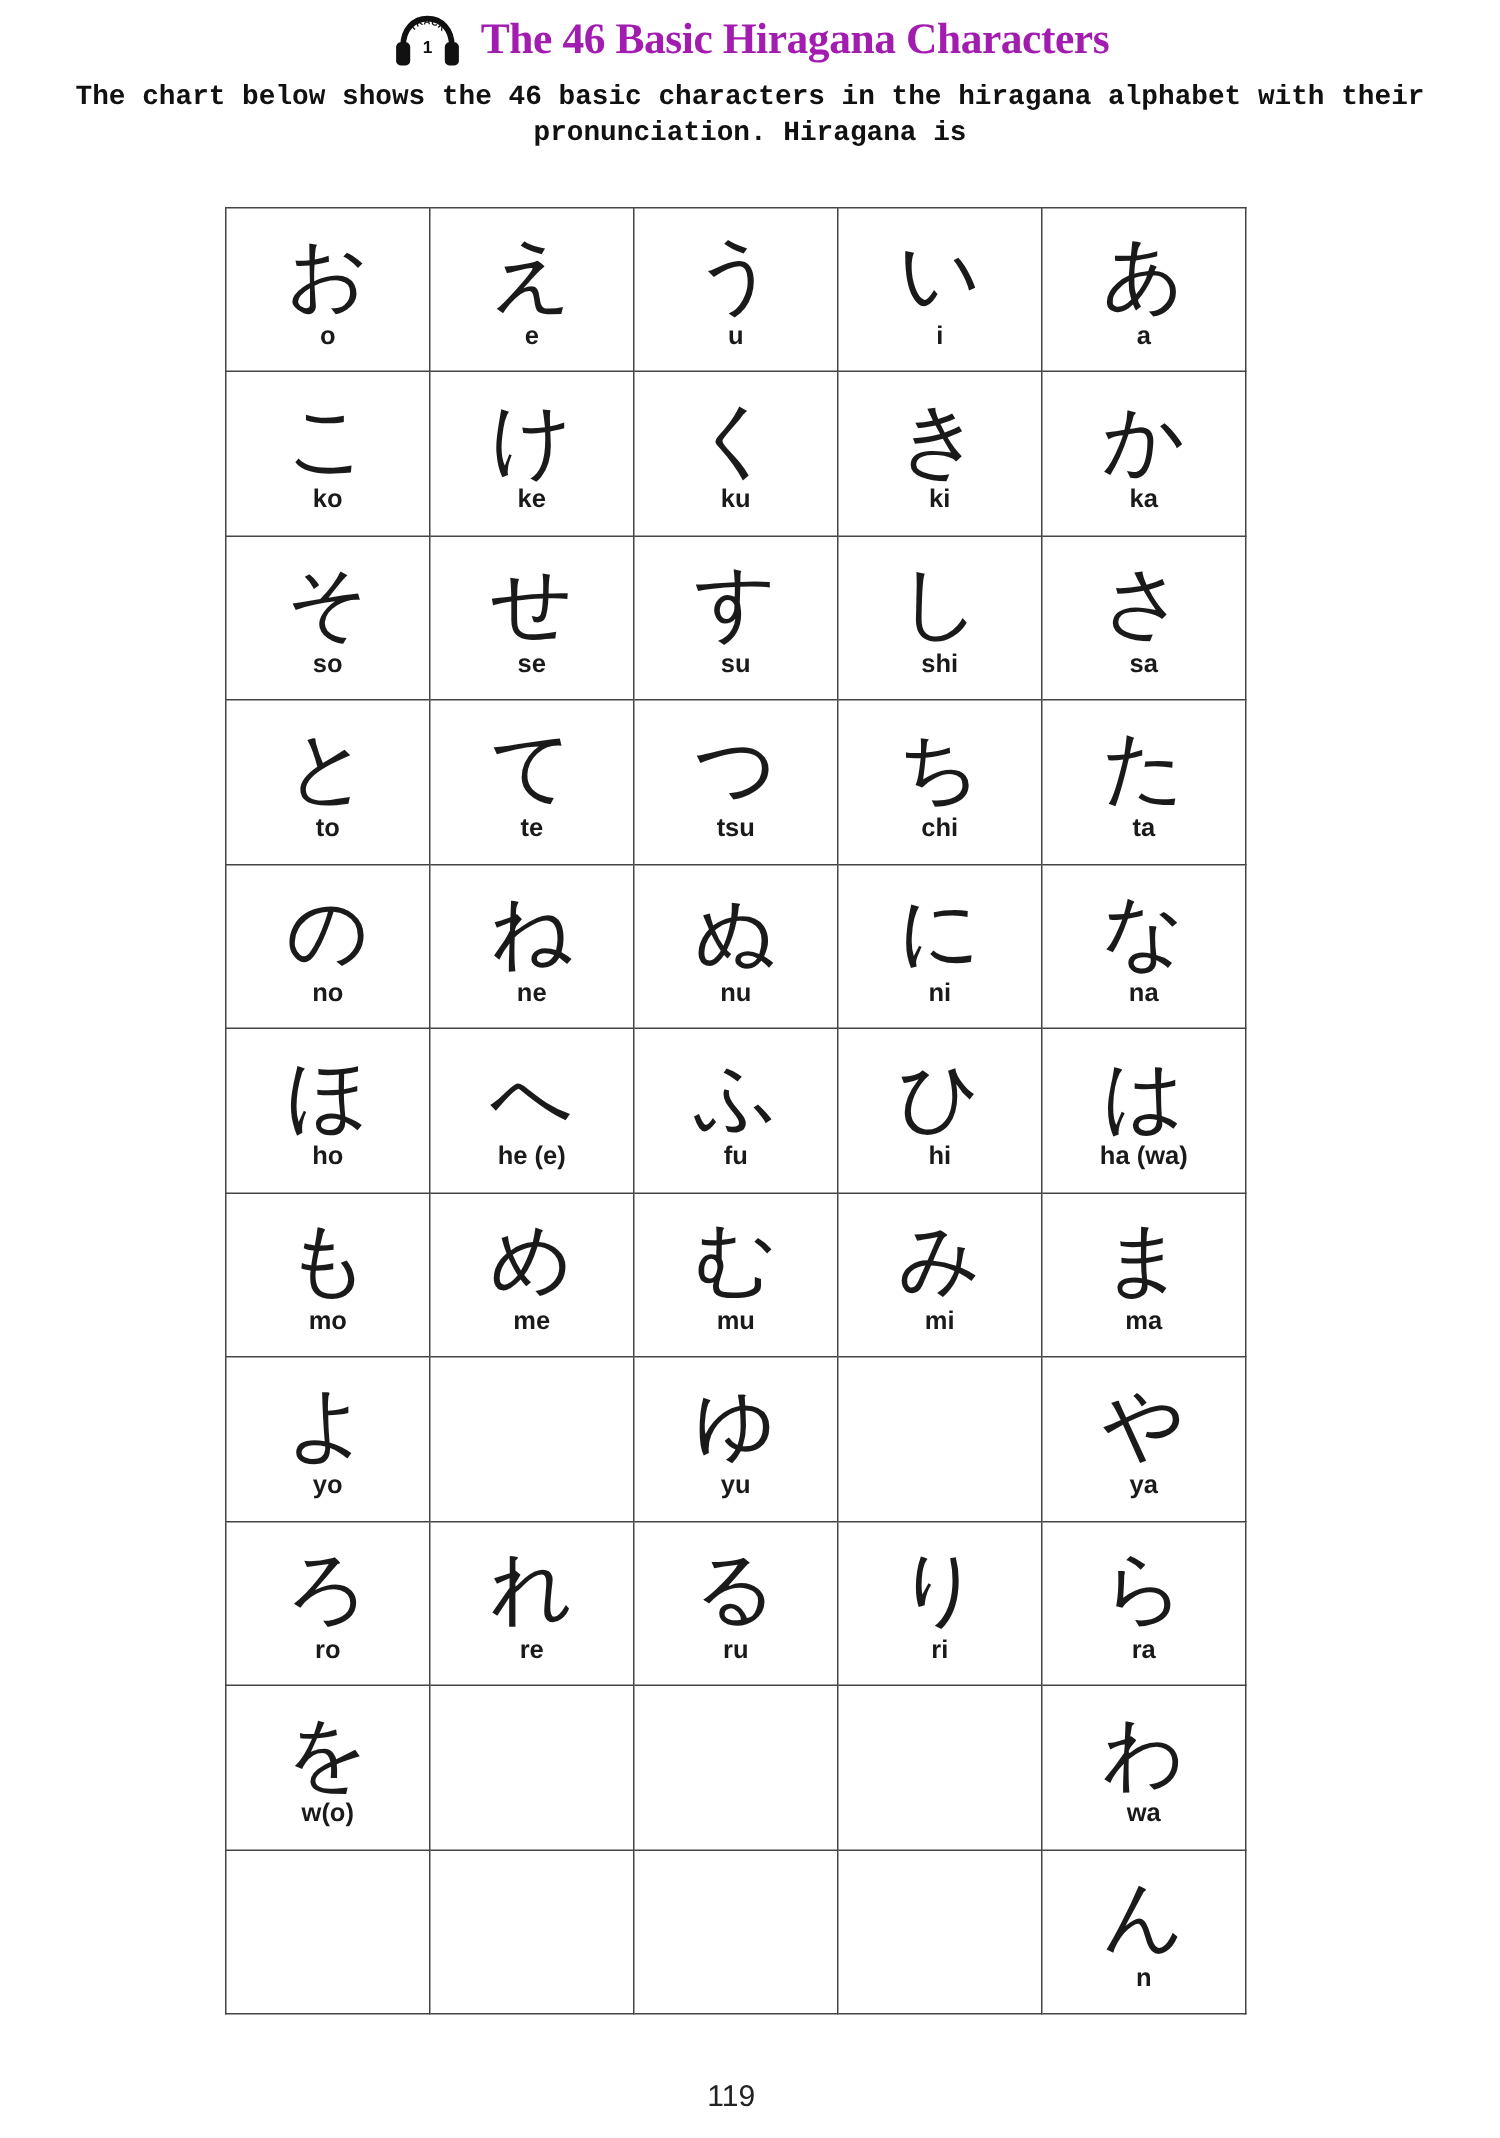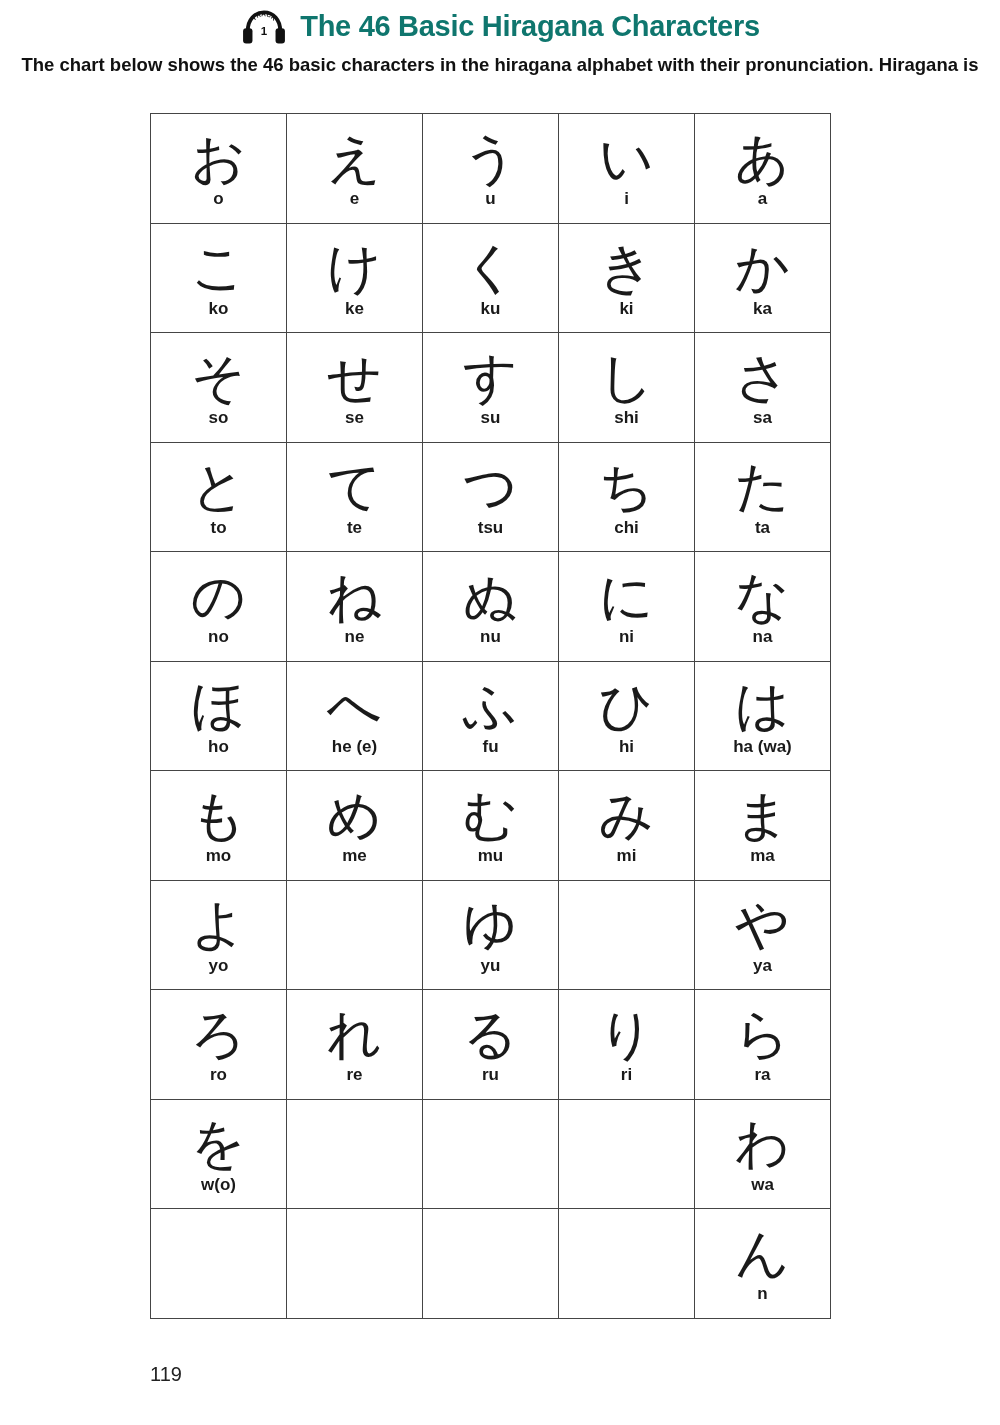--- a/index.html
+++ b/index.html
@@ -25,34 +25,35 @@
     height: 44px;
   }
   .track-icon svg {
     display: block;
   }
   .title {
     margin: 0;
     font-size: 29px;
     font-weight: bold;
     letter-spacing: -0.3px;
-    color: #0f766e;
-    font-family: Liberation Sans, sans-serif;
+    color: #a21caf;
+    font-family: Liberation Serif, serif;
   }
   .subtitle {
     margin: 5px auto 0 auto;
     width: 990px;
     text-align: center;
     font-size: 18.5px;
     font-weight: bold;
     line-height: 1.32;
     color: #111111;
   }
   .subtitle-line {
     display: block;
+    font-family: Liberation Mono, monospace;
   }
   .kana-table {
     border-collapse: collapse;
     table-layout: fixed;
     width: 675px;
     margin: 36px 0 0 150px;
   }
   .kana-table td {
     width: 135px;
     height: 108.5px;
@@ -71,20 +72,21 @@
   .romaji {
     font-family: "Liberation Sans", sans-serif;
     font-size: 17px;
     font-weight: bold;
     line-height: 1.15;
     color: #1a1a1a;
   }
   .footer {
     width: 675px;
     margin: 44px 0 0 150px;
+    text-align: center;
     font-size: 20px;
     color: #222222;
   }
 </style>
 </head>
 <body>
 
 <div class="page">
 
   <header class="header">

